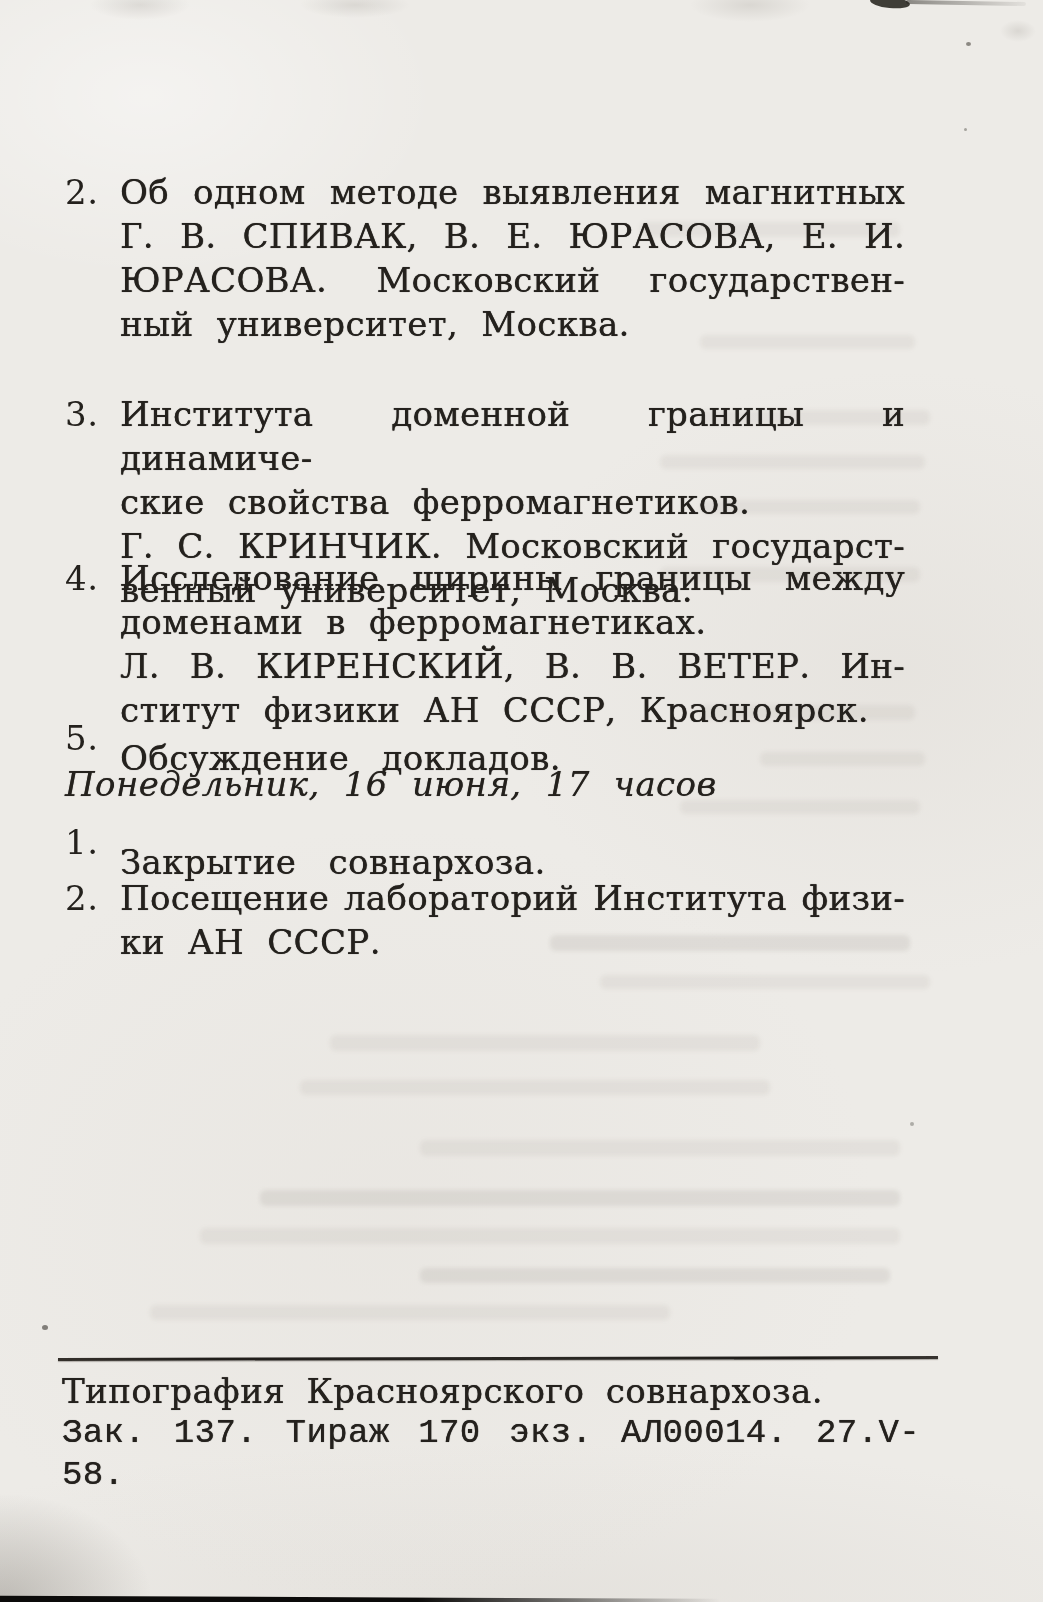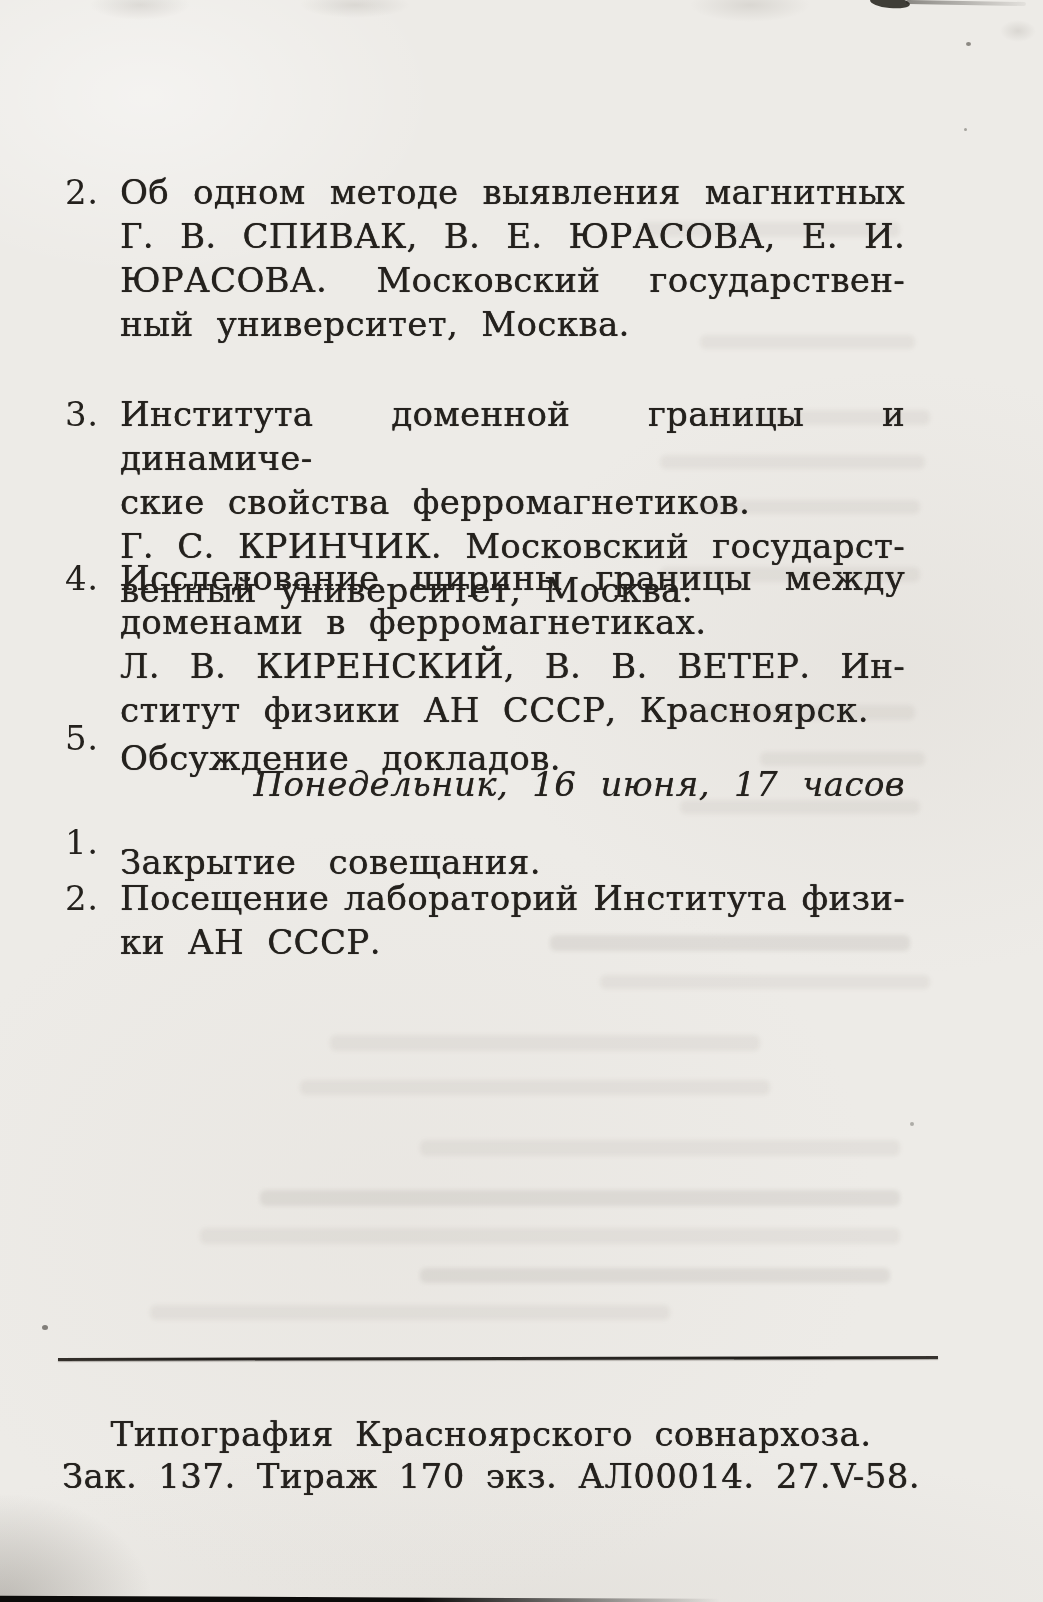--- a/index.html
+++ b/index.html
@@ -37,39 +37,39 @@
     white-space: nowrap;
     text-shadow: 0 0 0.7px rgba(33,31,28,0.85), 0.4px 0.4px 0.6px rgba(33,31,28,0.30);
   }
   .line.just {
     white-space: normal;
     word-spacing: normal; letter-spacing: 0.3px;
     text-align: justify; text-align-last: justify;
   }
   .line.ws2 { word-spacing: 0.62em; margin-top: 20px; }
   .session {
-    text-align: right; font-style: italic;
+    text-align: left; font-style: italic;
     font-size: 34px; line-height: 44px; word-spacing: 0.38em; letter-spacing: 0.4px;
     text-shadow: 0 0 0.7px rgba(33,31,28,0.8);
   }
   
   .footer-rule {
     position: absolute; left: 58px; top: 1357px; width: 880px; height: 3px;
     background: linear-gradient(90deg, #34302b, #201d1a 18%, #2b2824 55%, #1d1b18 85%, #383430);
     transform: rotate(-0.12deg);
     box-shadow: 0 1px 1px rgba(60,55,50,0.35);
   }
   .footer-block { position: absolute; left: 62px; top: 1370px; width: 858px; }
   .footer-line {
     font-size: 34px; line-height: 42px; letter-spacing: 0.4px;
     text-shadow: 0 0 0.7px rgba(33,31,28,0.85), 0.4px 0.4px 0.6px rgba(33,31,28,0.30);
   }
-  .footer-line.center { text-align: center; word-spacing: 0.3em; margin-top: 43px; }
+  .footer-line.center { text-align: left; word-spacing: 0.3em; }
   .footer-line.spread {
-    text-align: justify; text-align-last: justify; word-spacing: normal;
+    text-align: justify; text-align-last: justify; word-spacing: normal; font-family: Liberation Mono, monospace;
   }
   
   .ghost {
     position: absolute; filter: blur(2px); border-radius: 6px;
     background: rgba(124,118,108,0.085);
   }
   .ghost.dk { background: rgba(118,112,102,0.125); }
   .smudge {
     position: absolute; border-radius: 50%;
     background: radial-gradient(closest-side, rgba(148,143,135,0.22), rgba(148,143,135,0.0));
@@ -164,21 +164,21 @@
     <div class="body">
       <div class="line ws2">Обсуждение докладов.</div>
     </div>
   </div>
 
   <div class="block session" style="top:762px;"><span>Понедельник, 16 июня, 17 часов</span></div>
 
   <div class="block" style="top:820px;">
     <div class="num">1.</div>
     <div class="body">
-      <div class="line ws2">Закрытие совещания.</div>
+      <div class="line ws2">Закрытие совнархоза.</div>
     </div>
   </div>
 
   <div class="block" style="top:876px;">
     <div class="num">2.</div>
     <div class="body">
       <div class="line just">Посещение лабораторий Института физи-</div>
       <div class="line">ки АН СССР.</div>
     </div>
   </div>

